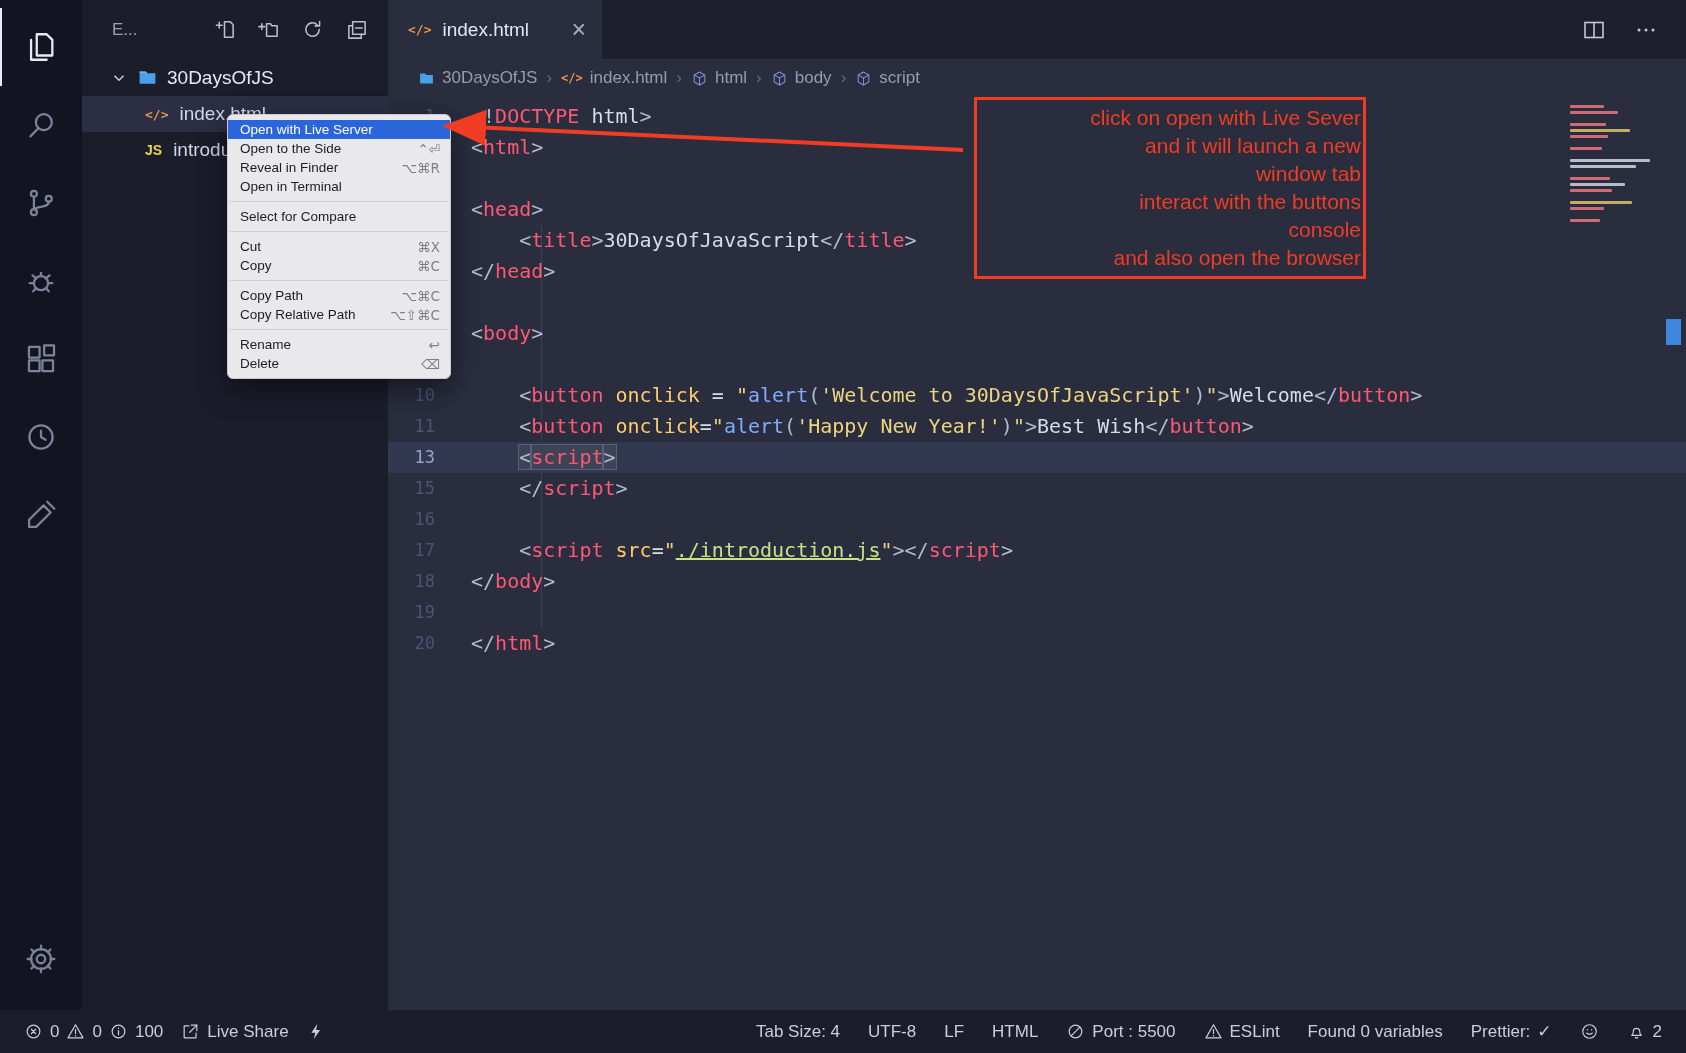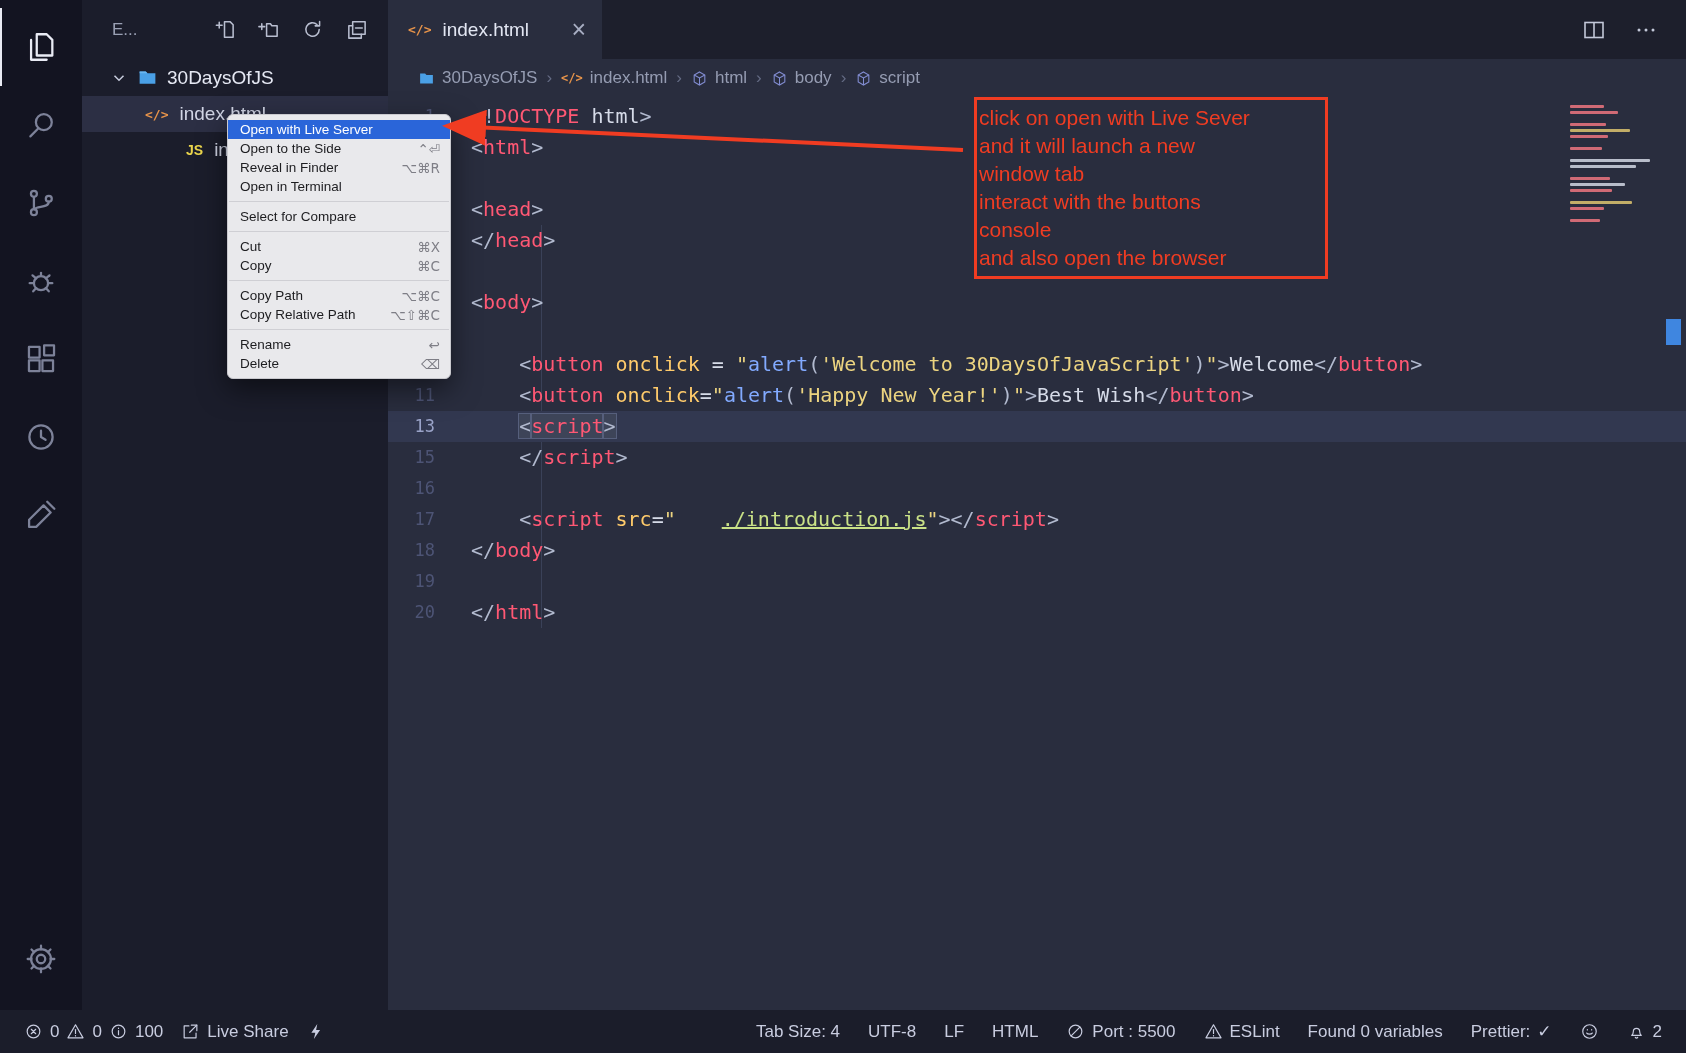--- a/index.html
+++ b/index.html
@@ -21,21 +21,21 @@
   .sh-label { color:#9aa0b4; font-size:17px; }
   .sh-actions { margin-left:auto; display:flex; gap:21px; align-items:center; color:#b9bed0; }
   .sh-actions svg { width:23px; height:23px; fill:none; stroke:currentColor; stroke-width:1.6; stroke-linecap:round; stroke-linejoin:round; cursor:pointer; }
   .tree { font-size:19px; color:#d2d6e6; }
   .tree-root { height:37px; display:flex; align-items:center; gap:9px; padding-left:28px; color:#e6e9f4; cursor:pointer; }
   .tree-root svg.chev { width:18px; height:18px; fill:none; stroke:#c8cdde; stroke-width:2; }
   .icon-folder-blue { width:21px; height:21px; }
   .tree-file { height:36px; display:flex; align-items:center; gap:11px; padding-left:63px; cursor:pointer; }
   .tree-file.selected { background:#2c2f44; }
   .fi-html { color:#e8944a; font-family:"DejaVu Sans Mono",monospace; font-size:13px; font-weight:bold; }
-  .fi-js { color:#ead54c; font-size:14px; font-weight:bold;margin-left:41px; }
+  .fi-js { color:#ead54c; font-size:14px; font-weight:bold; }
 
   
   .editor-col { flex:1; min-width:0; display:flex; flex-direction:column; background:#292d3e; }
   .tabbar { height:59px; background:#1d1f2c; display:flex; align-items:stretch; flex-shrink:0; }
   .tab { width:214px; background:#292d3e; display:flex; align-items:center; gap:11px; padding:0 16px 0 20px; font-size:19px; color:#e2e6f2; cursor:pointer; }
   .tab-close { margin-left:auto; color:#a7adc2; font-size:25px; line-height:1; cursor:pointer; }
   .tabbar-actions { margin-left:auto; display:flex; align-items:center; gap:28px; padding-right:28px; color:#c3c8d9; }
   .tabbar-actions svg { width:24px; height:24px; fill:none; stroke:currentColor; stroke-width:1.6; cursor:pointer; }
   .tabbar-actions .dots { fill:currentColor; stroke:none; }
 
@@ -52,37 +52,37 @@
   .code-line.current { background:#323850; }
   .ln { width:75px; flex-shrink:0; text-align:right; padding-right:28px; color:#4d5475; font-size:17px; }
   .code-line.current .ln { color:#9aa3c8; }
   .lc { padding-left:8px; }
   .t-df { color:#d6dbe8; }
   .t-pt { color:#b2bacf; }
   .t-tg { color:#ff5874; }
   .t-at { color:#ffcb6b; }
   .t-fn { color:#82aaff; }
   .t-st { color:#ecd480; }
-  .t-lk { color:#c9e187; text-decoration:underline;margin-left:46px; }
+  .t-lk { color:#c9e187; text-decoration:underline; }
   .t-box { background:#3d4458; outline:1px solid #565f7c; }
   .indent-guide { position:absolute; left:153px; top:128px; height:403px; width:1px; background:#3a4158; }
   .minimap { position:absolute; top:8px; right:28px; width:88px; cursor:pointer; }
   .minimap .mm-row { height:3px; margin-bottom:3px; border-radius:1px; }
   .overview-marker { position:absolute; right:5px; top:222px; width:15px; height:26px; background:#3f86e0; }
 
   
   .context-menu { position:absolute; left:227px; top:114px; width:224px; background:#e9e9ec; border:1px solid #c9c9ce; border-radius:6px; box-shadow:0 10px 28px rgba(0,0,0,.5); padding:5px 0; z-index:40; font-size:13.5px; color:#1d1d20; }
   .menu-item { height:19px; display:flex; align-items:center; padding:0 10px 0 12px; cursor:pointer; }
   .menu-item .mi-sc { margin-left:auto; color:#7e7e86; font-family:"DejaVu Sans",sans-serif; }
   .menu-item.sel { background:var(--menu-hl,#2a65d9); color:#fff; }
   .menu-item.sel .mi-sc { color:#e6ecff; }
   .menu-sep { height:1px; background:#cfcfd4; margin:5px 1px; }
 
   
-  .annotation { position:absolute; left:974px; top:97px; width:354px; border:3px solid var(--red,#f03c22); color:var(--red,#f03c22); font-size:21px; line-height:28px; text-align:left; padding:4px 2px; z-index:30; }
+  .annotation { position:absolute; left:974px; top:97px; width:392px; border:3px solid var(--red,#f03c22); color:var(--red,#f03c22); font-size:21px; line-height:28px; text-align:right; padding:4px 2px; z-index:30; }
   .arrow-svg { position:absolute; left:440px; top:92px; width:545px; height:70px; z-index:45; pointer-events:none; }
   .arrow-svg line { stroke:var(--red,#f03c22); stroke-width:4; }
   .arrow-svg marker path { fill:var(--red,#f03c22); }
 
   
   .statusbar { height:43px; background:#1b1d2a; display:flex; align-items:center; padding:0 24px 0 24px; font-size:17px; color:#c9cde0; flex-shrink:0; gap:10px; }
   .sb-group { display:flex; align-items:center; gap:7px; cursor:pointer; }
   .sb-group svg { width:19px; height:19px; fill:none; stroke:currentColor; stroke-width:1.5; stroke-linecap:round; stroke-linejoin:round; }
   .sb-right { margin-left:auto; display:flex; align-items:center; gap:28px; }
   .sb-bolt { fill:currentColor; stroke:none !important; }
@@ -262,20 +262,21 @@
           </span>
         </div>
 
       <div class="code-wrap">
         <div class="indent-guide"></div>
         <div class="code-lines">
             <div class="code-line"><span class="ln">1</span><span class="lc"><span class="t-pt">&lt;!</span><span class="t-tg">DOCTYPE</span><span class="t-df"> html</span><span class="t-pt">&gt;</span></span></div>
             <div class="code-line"><span class="ln">2</span><span class="lc"><span class="t-pt">&lt;</span><span class="t-tg">html</span><span class="t-pt">&gt;</span></span></div>
             <div class="code-line"><span class="ln">3</span><span class="lc"></span></div>
             <div class="code-line"><span class="ln">4</span><span class="lc"><span class="t-pt">&lt;</span><span class="t-tg">head</span><span class="t-pt">&gt;</span></span></div>
+            <div class="code-line"><span class="ln">5</span><span class="lc"><span class="t-df">    </span><span class="t-pt">&lt;</span><span class="t-tg">title</span><span class="t-pt">&gt;</span><span class="t-df">30DaysOfJavaScript</span><span class="t-pt">&lt;/</span><span class="t-tg">title</span><span class="t-pt">&gt;</span></span></div>
             <div class="code-line"><span class="ln">6</span><span class="lc"><span class="t-pt">&lt;/</span><span class="t-tg">head</span><span class="t-pt">&gt;</span></span></div>
             <div class="code-line"><span class="ln">7</span><span class="lc"></span></div>
             <div class="code-line"><span class="ln">8</span><span class="lc"><span class="t-pt">&lt;</span><span class="t-tg">body</span><span class="t-pt">&gt;</span></span></div>
             <div class="code-line"><span class="ln">9</span><span class="lc"></span></div>
             <div class="code-line"><span class="ln">10</span><span class="lc"><span class="t-df">    </span><span class="t-pt">&lt;</span><span class="t-tg">button</span><span class="t-at"> onclick</span><span class="t-df"> = </span><span class="t-st">"</span><span class="t-fn">alert</span><span class="t-pt">(</span><span class="t-st">'Welcome to 30DaysOfJavaScript'</span><span class="t-pt">)</span><span class="t-st">"</span><span class="t-pt">&gt;</span><span class="t-df">Welcome</span><span class="t-pt">&lt;/</span><span class="t-tg">button</span><span class="t-pt">&gt;</span></span></div>
             <div class="code-line"><span class="ln">11</span><span class="lc"><span class="t-df">    </span><span class="t-pt">&lt;</span><span class="t-tg">button</span><span class="t-at"> onclick</span><span class="t-df">=</span><span class="t-st">"</span><span class="t-fn">alert</span><span class="t-pt">(</span><span class="t-st">'Happy New Year!'</span><span class="t-pt">)</span><span class="t-st">"</span><span class="t-pt">&gt;</span><span class="t-df">Best Wish</span><span class="t-pt">&lt;/</span><span class="t-tg">button</span><span class="t-pt">&gt;</span></span></div>
             <div class="code-line current"><span class="ln">13</span><span class="lc"><span class="t-df">    </span><span class="t-pt t-box">&lt;</span><span class="t-tg t-box">script</span><span class="t-pt t-box">&gt;</span></span></div>
             <div class="code-line"><span class="ln">15</span><span class="lc"><span class="t-df">    </span><span class="t-pt">&lt;/</span><span class="t-tg">script</span><span class="t-pt">&gt;</span></span></div>
             <div class="code-line"><span class="ln">16</span><span class="lc"></span></div>
             <div class="code-line"><span class="ln">17</span><span class="lc"><span class="t-df">    </span><span class="t-pt">&lt;</span><span class="t-tg">script</span><span class="t-at"> src</span><span class="t-df">=</span><span class="t-st">"</span><span class="t-lk">./introduction.js</span><span class="t-st">"</span><span class="t-pt">&gt;</span><span class="t-pt">&lt;/</span><span class="t-tg">script</span><span class="t-pt">&gt;</span></span></div>

